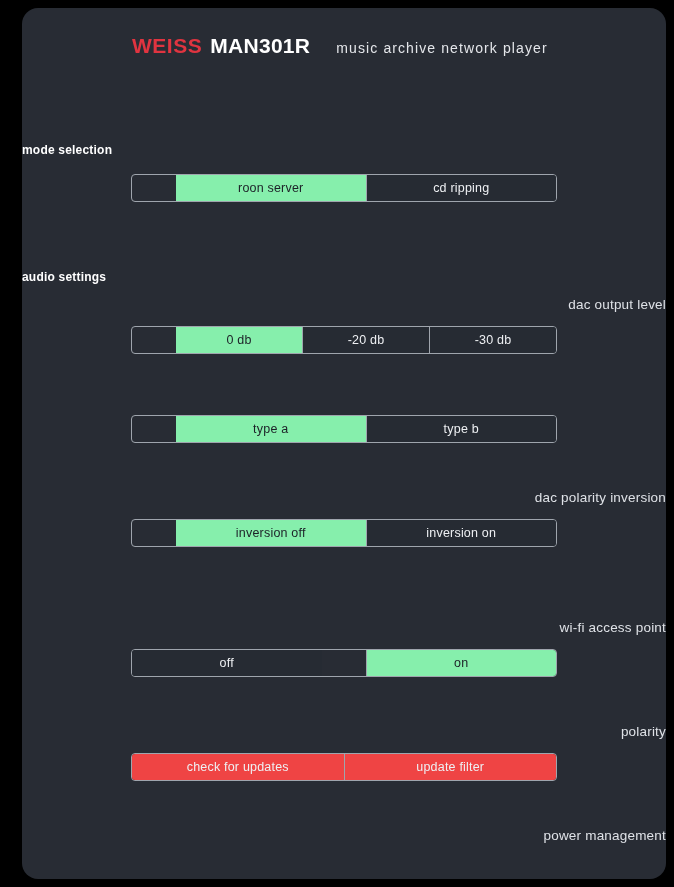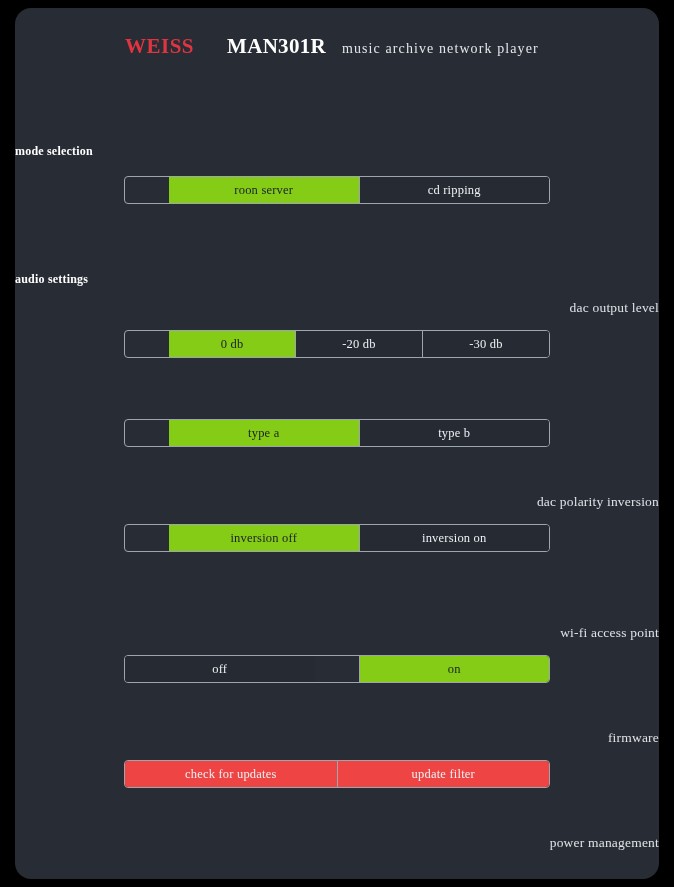--- a/index.html
+++ b/index.html
@@ -9,55 +9,54 @@
   }
   body {
     width: 674px;
     height: 887px;
     overflow: hidden;
     font-family: "Liberation Sans", sans-serif;
     -webkit-font-smoothing: antialiased;
   }
   .screen {
     position: absolute;
-    left: 15px;
+    left: 22px;
     top: 8px;
     width: 644px;
     height: 871px;
     background: #282c34;
     border-radius: 16px;
     box-sizing: border-box;
     overflow: hidden;
-    font-family: Liberation Serif, serif;
   }
 
   
   .header {
     display: flex;
     align-items: baseline;
     padding: 26px 0 0 110px;
   }
   .brand {
     color: #e03440;
     font-size: 21px;
     font-weight: bold;
     letter-spacing: 0.5px;
   }
   .model {
     color: #ffffff;
     font-size: 21px;
     font-weight: bold;
-    margin-left: 33px;
+    margin-left: 8px;
     letter-spacing: 0.3px;
   }
   .tagline {
     color: #e4e6ea;
     font-size: 14px;
     font-weight: normal;
-    margin-left: 16px;
+    margin-left: 26px;
     letter-spacing: 1.1px;
   }
 
   
   .section-title {
     text-align: left;
     color: #ffffff;
     font-size: 12px;
     font-weight: bold;
     letter-spacing: 0.2px;
@@ -90,21 +89,21 @@
     justify-content: center;
     font-size: 12.5px;
     background: #262b33;
     color: #eef0f3;
     border-left: 1px solid #9fa5ad;
     box-sizing: border-box;
     letter-spacing: 0.2px;
   }
   .seg:first-child { border-left: none; }
   .seg.active {
-    background: #84cc16;
+    background: #86efac;
     color: #1c2027;
     margin-left: 44px;
   }
 
   
   .seg-group.plain .seg { background: #ef4444; color: #eef0f3; }
 
   
   .blk-mode       { margin-top: 85px; }
   .blk-audio      { margin-top: 68px; }
@@ -181,21 +180,21 @@
     <div class="gap-sub-ctrl"></div>
     <div class="group-wrap">
       <div class="seg-group">
         <div class="seg">off</div>
         <div class="seg active">on</div>
       </div>
     </div>
   </div>
 
   <div class="blk-firmware">
-    <div class="sub-label">firmware</div>
+    <div class="sub-label">polarity</div>
     <div class="gap-sub-ctrl"></div>
     <div class="group-wrap">
       <div class="seg-group plain">
         <div class="seg">check for updates</div>
         <div class="seg">update filter</div>
       </div>
     </div>
   </div>
 
   <div class="blk-power">

